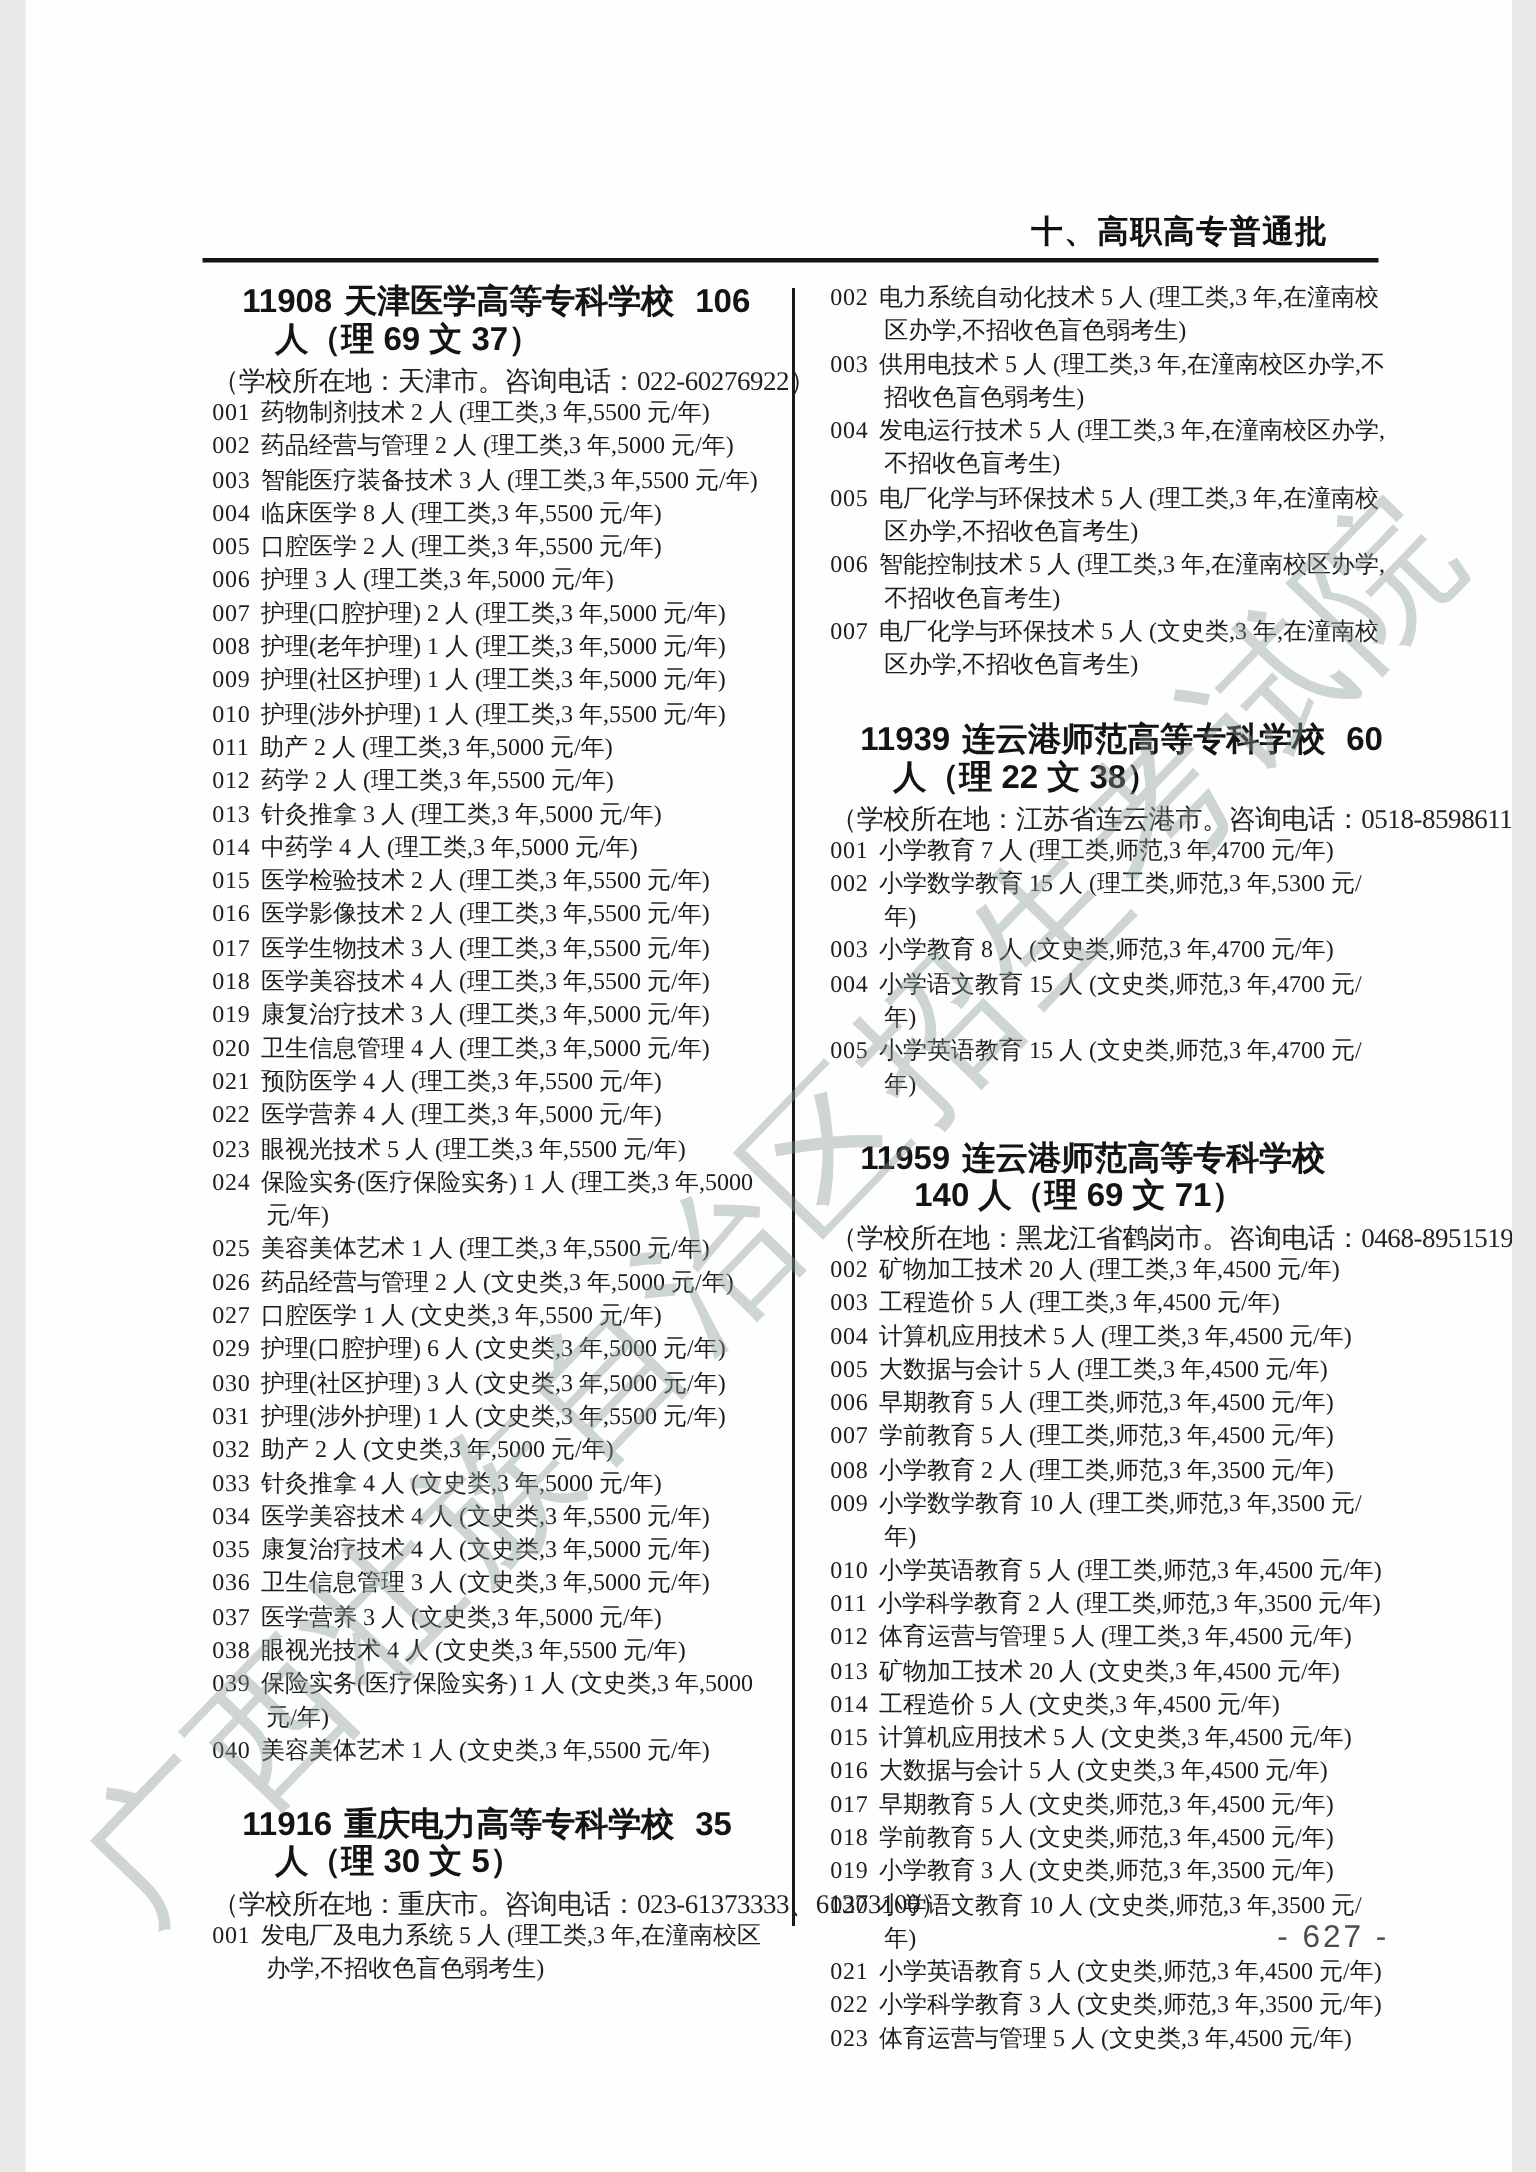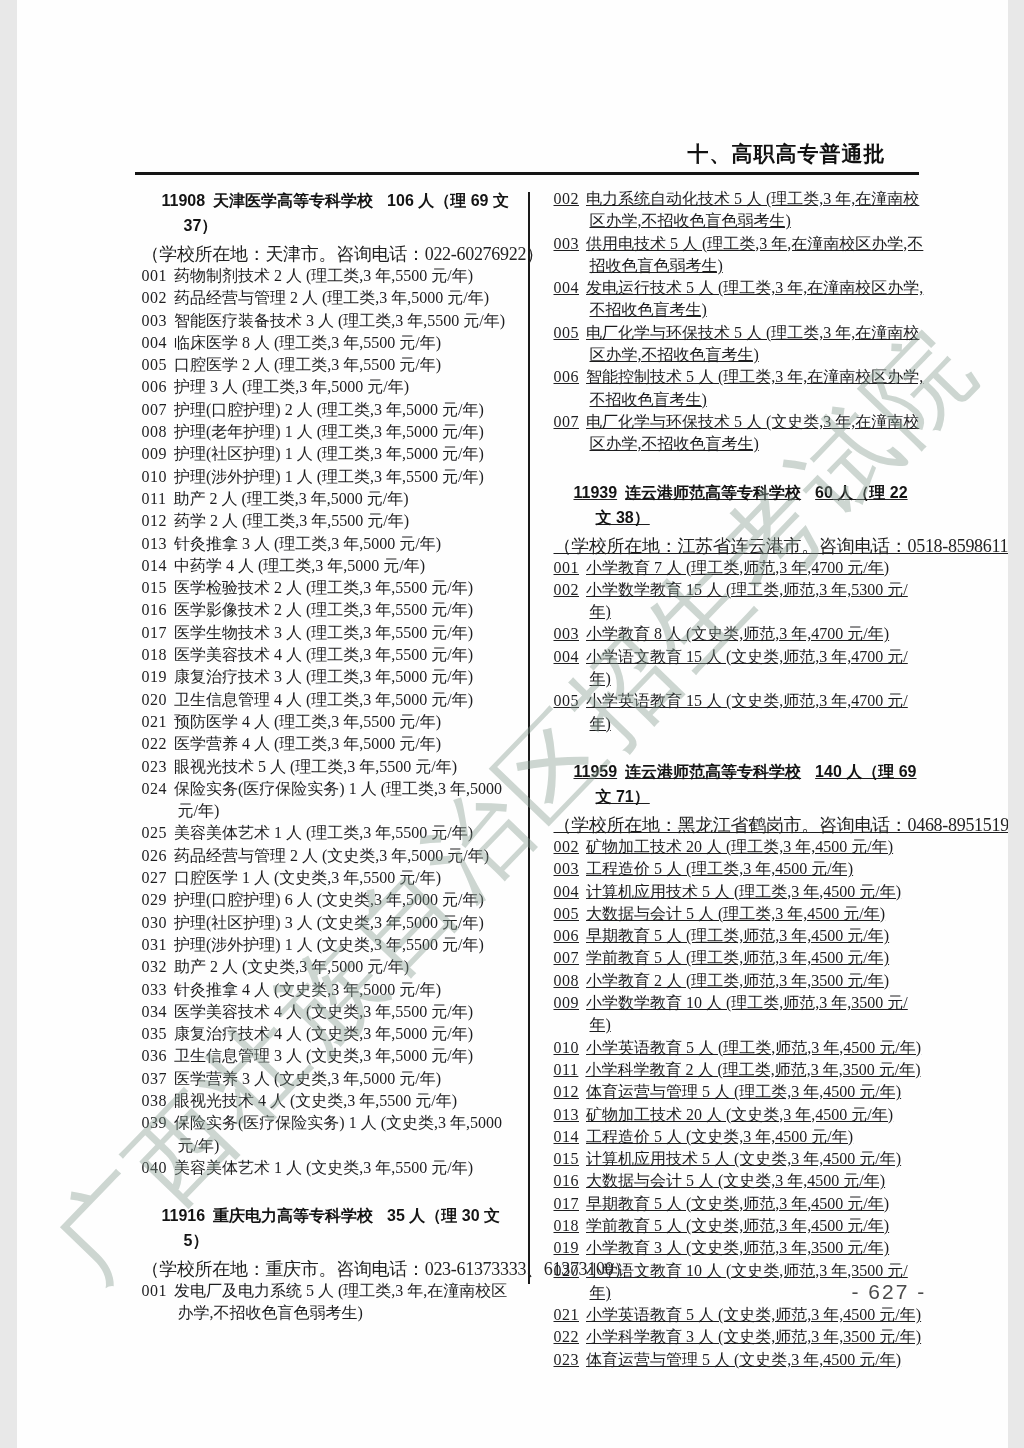--- a/index.html
+++ b/index.html
@@ -20,24 +20,24 @@
   }
   .col-divider {
     position:absolute; top:192px; left:511px; width:2px; height:1092px;
     background:#1a1a1a;
   }
   .content {
     position:absolute; top:188px; left:125px; width:782px;
     display:flex; gap:44px;
   }
   .col { width:368px; }
-  .col.right { width:370px;text-decoration:underline; }
+  .col.right { width:370px; }
   .school-title {
     font-family:"Liberation Sans","DejaVu Sans",sans-serif;
-    font-weight:700; font-size:16px; line-height:25px; color:#141414;
+    font-weight:700; font-size:22px; line-height:25px; color:#141414;
     margin:24px 0 5px 0; padding-left:42px; text-indent:-22px;
   }
   .school-block.first .school-title { margin-top:0; }
   .school-title .quota { margin-left:14px; }
   .school-title .s-name { margin-left:8px; }
   .location {
     font-size:18px; line-height:22px; letter-spacing:-0.3px; color:#222;
     white-space:nowrap;
   }
   .program {

